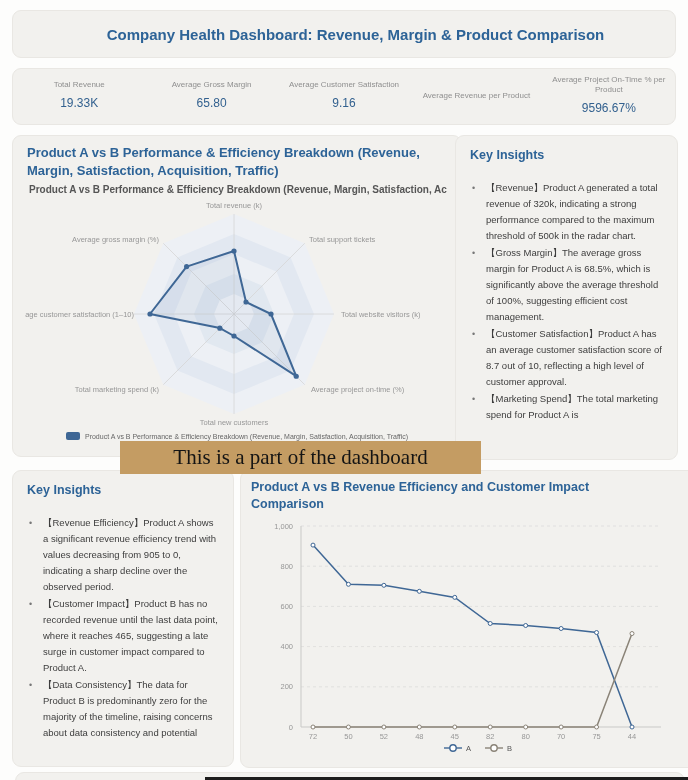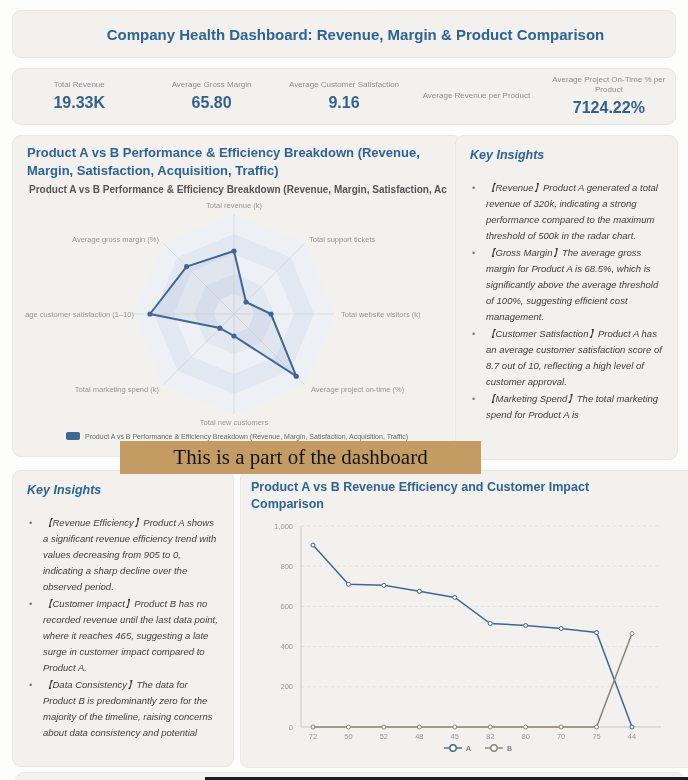--- a/index.html
+++ b/index.html
@@ -9,29 +9,29 @@
   }
   *{box-sizing:border-box;margin:0;padding:0;}
   html,body{width:688px;height:780px;overflow:hidden;}
   body{font-family:"Liberation Sans",sans-serif;background:var(--page-bg);position:relative;}
   .panel{position:absolute;background:var(--panel-bg);border:1px solid #e9e7e3;border-radius:9px;}
   .header-panel{left:12px;top:10px;width:664px;height:48px;display:flex;align-items:center;justify-content:center;padding-left:23px;}
   .header-panel h1{font-size:15px;font-weight:bold;color:var(--accent-blue);}
   .kpi-panel{left:12px;top:68px;width:664px;height:57px;display:flex;align-items:center;}
   .kpi{flex:1 1 0;text-align:center;padding:0 6px;}
   .kpi .kpi-label{font-size:8px;color:var(--text-muted);line-height:10px;margin-bottom:2px;}
-  .kpi .kpi-value{font-size:16px;font-weight:bold;color:var(--kpi-value);line-height:22px;}
+  .kpi .kpi-value{font-size:12px;font-weight:normal;color:var(--kpi-value);line-height:22px;}
   .radar-panel{left:12px;top:135px;width:450px;height:322px;overflow:hidden;}
   .radar-panel .panel-title{position:absolute;left:14px;top:8px;width:410px;font-size:13px;line-height:18px;font-weight:bold;color:var(--accent-blue);}
   .chart-subtitle{position:absolute;left:16px;top:48px;width:418px;font-size:10px;font-weight:bold;color:#555;white-space:nowrap;overflow:hidden;}
   .radar-chart{position:absolute;left:0;top:0;width:438px;height:322px;}
   .radar-legend{position:absolute;left:0;right:0;top:296px;display:flex;align-items:center;justify-content:center;gap:5px;}
   .radar-legend .swatch{width:14px;height:8px;border-radius:2px;background:var(--series-a);flex:0 0 auto;}
   .radar-legend .legend-text{font-size:7px;color:#666;white-space:nowrap;}
-  .insights-panel{overflow:hidden;font-style:italic;}
+  .insights-panel{overflow:hidden;}
   .insights-right{left:455px;top:135px;width:223px;height:325px;}
   .insights-left{left:12px;top:470px;width:222px;height:297px;}
   .insights-panel h2{font-size:12.5px;font-weight:bold;color:var(--accent-blue);margin:12px 14px 8px 14px;}
   .insights-panel ul{list-style:none;margin:18px 12px 0 16px;}
   .insights-panel li{position:relative;padding-left:14px;font-size:9.5px;line-height:16px;color:var(--text-body);margin-bottom:1px;}
   .insights-panel li::before{content:"\2022";position:absolute;left:0;top:0;color:#777;font-size:9px;}
   .line-panel{left:240px;top:470px;width:476px;height:298px;overflow:hidden;}
   .line-panel .panel-title{position:absolute;left:10px;top:8px;width:412px;font-size:12.5px;line-height:17px;font-weight:bold;color:var(--accent-blue);}
   .line-chart{position:absolute;left:0;top:0;width:438px;height:298px;}
   .line-legend{position:absolute;left:0;right:0;top:272px;display:flex;align-items:center;justify-content:center;gap:14px;}
@@ -61,21 +61,21 @@
     </div>
     <div class="kpi">
       <div class="kpi-label">Average Customer Satisfaction</div>
       <div class="kpi-value">9.16</div>
     </div>
     <div class="kpi">
       <div class="kpi-label">Average Revenue per Product</div>
     </div>
     <div class="kpi">
       <div class="kpi-label">Average Project On-Time % per Product</div>
-      <div class="kpi-value">7124.22%</div>
+      <div class="kpi-value">9596.67%</div>
     </div>
   </div>
 
 <div class="panel radar-panel">
   <div class="panel-title">Product A vs B Performance &amp; Efficiency Breakdown (Revenue, Margin, Satisfaction, Acquisition, Traffic)</div>
   <div class="chart-subtitle">Product A vs B Performance &amp; Efficiency Breakdown (Revenue, Margin, Satisfaction, Acquisition, Traffic)</div>
   <div class="radar-chart" id="radar-chart"><svg width="438" height="322" viewBox="0 0 438 322">
         <polygon points="221.0,78.0 291.7,107.3 321.0,178.0 291.7,248.7 221.0,278.0 150.3,248.7 121.0,178.0 150.3,107.3" fill="#edf0f5" stroke="none"></polygon>
         <polygon points="221.0,98.0 277.6,121.4 301.0,178.0 277.6,234.6 221.0,258.0 164.4,234.6 141.0,178.0 164.4,121.4" fill="#e2e8f1" stroke="none"></polygon>
         <polygon points="221.0,118.0 263.4,135.6 281.0,178.0 263.4,220.4 221.0,238.0 178.6,220.4 161.0,178.0 178.6,135.6" fill="#edf0f5" stroke="none"></polygon>

